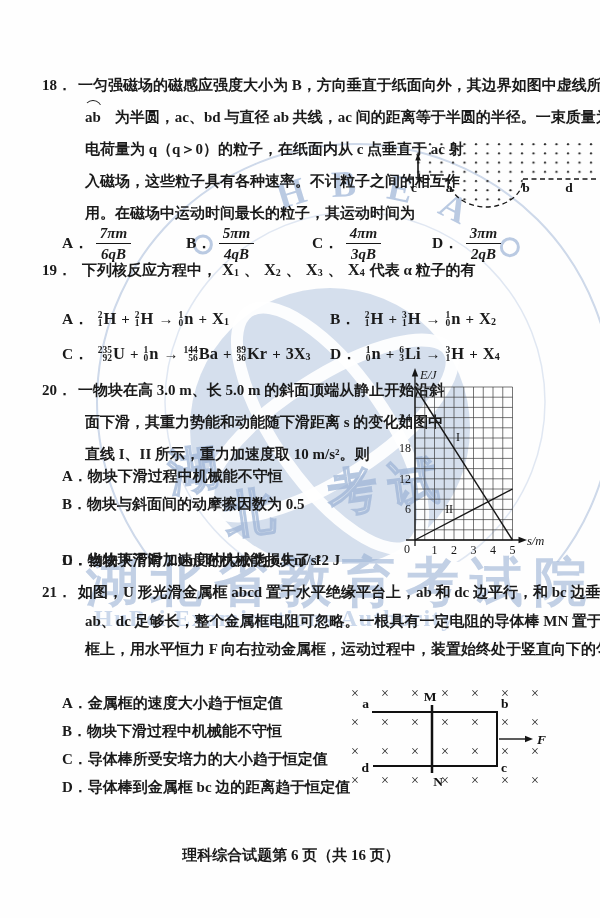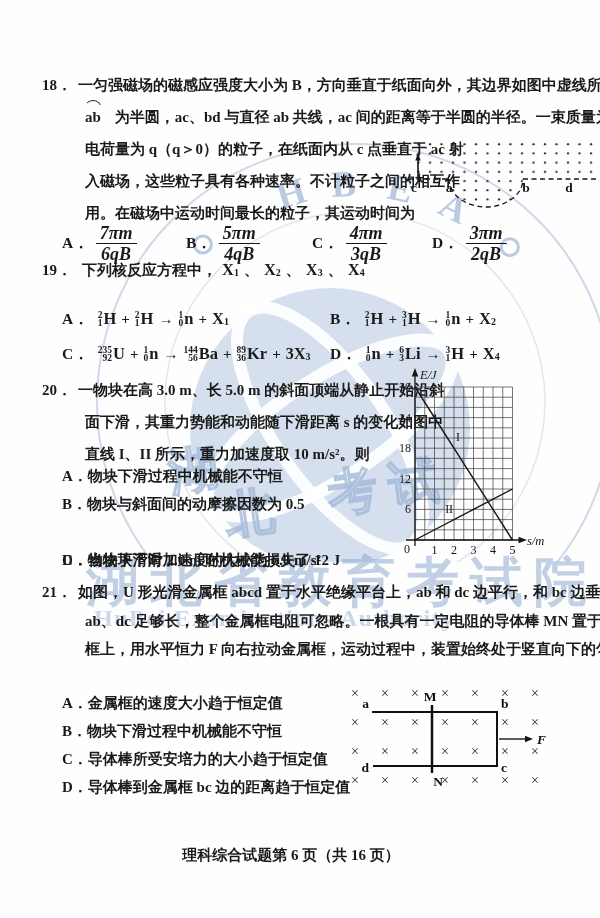--- a/index.html
+++ b/index.html
@@ -12,21 +12,21 @@
   .line{font-size:15px;font-weight:600;white-space:nowrap;line-height:26px}
   .qnum{margin-right:6px}
   #content{position:absolute;inset:0;z-index:1}
   #wm{position:absolute;left:0;top:0;z-index:0;pointer-events:none;
       font-family:"Liberation Serif","DejaVu Serif",serif}
   svg text{font-family:"Liberation Serif","DejaVu Serif",serif}
   
   .opt18{display:flex;align-items:center;height:46px}
   .ol{font-size:15.5px;font-weight:600}
   .frac{display:inline-flex;flex-direction:column;align-items:center;
-        font-style:italic;font-weight:600;font-size:18px;line-height:20px;margin-left:7px}
+        font-style:italic;font-weight:600;font-size:15px;line-height:20px;margin-left:7px}
   .fn{border-bottom:1.4px solid #161616;padding:0 4px}
   
   .arcab{position:relative;margin-right:14px;display:inline-block}
   .arcab::before{content:"";position:absolute;left:-1px;right:-1px;top:-4px;height:7px;
     border:1.6px solid transparent;border-top-color:#161616;
     border-radius:50% 50% 0 0 / 100% 100% 0 0}
   
   .eqline{display:flex;align-items:center;font-weight:600;white-space:nowrap}
   .eqbox{display:inline-flex;align-items:center;margin-left:8px}
   .nuc{display:inline-flex;align-items:center;margin:0 1px}
@@ -155,20 +155,21 @@
         <span class="tk">、</span>
         <span class="nuc">
           <span class="sym">X</span>
           <span class="nsub">3</span>
         </span>
         <span class="tk">、</span>
         <span class="nuc">
           <span class="sym">X</span>
           <span class="nsub">4</span>
         </span>
+        <span class="tk"> 代表 α 粒子的有</span>
       </span>
   </div>
   <div class="abs line eqline" style="top:306px;left:62px">
     <span class="ol">A．</span>
       <span id="q19-eq-0" class="eqbox">
         <span class="nuc">
           <span class="pre">
             <span>2</span>
             <span>1</span>
           </span>

